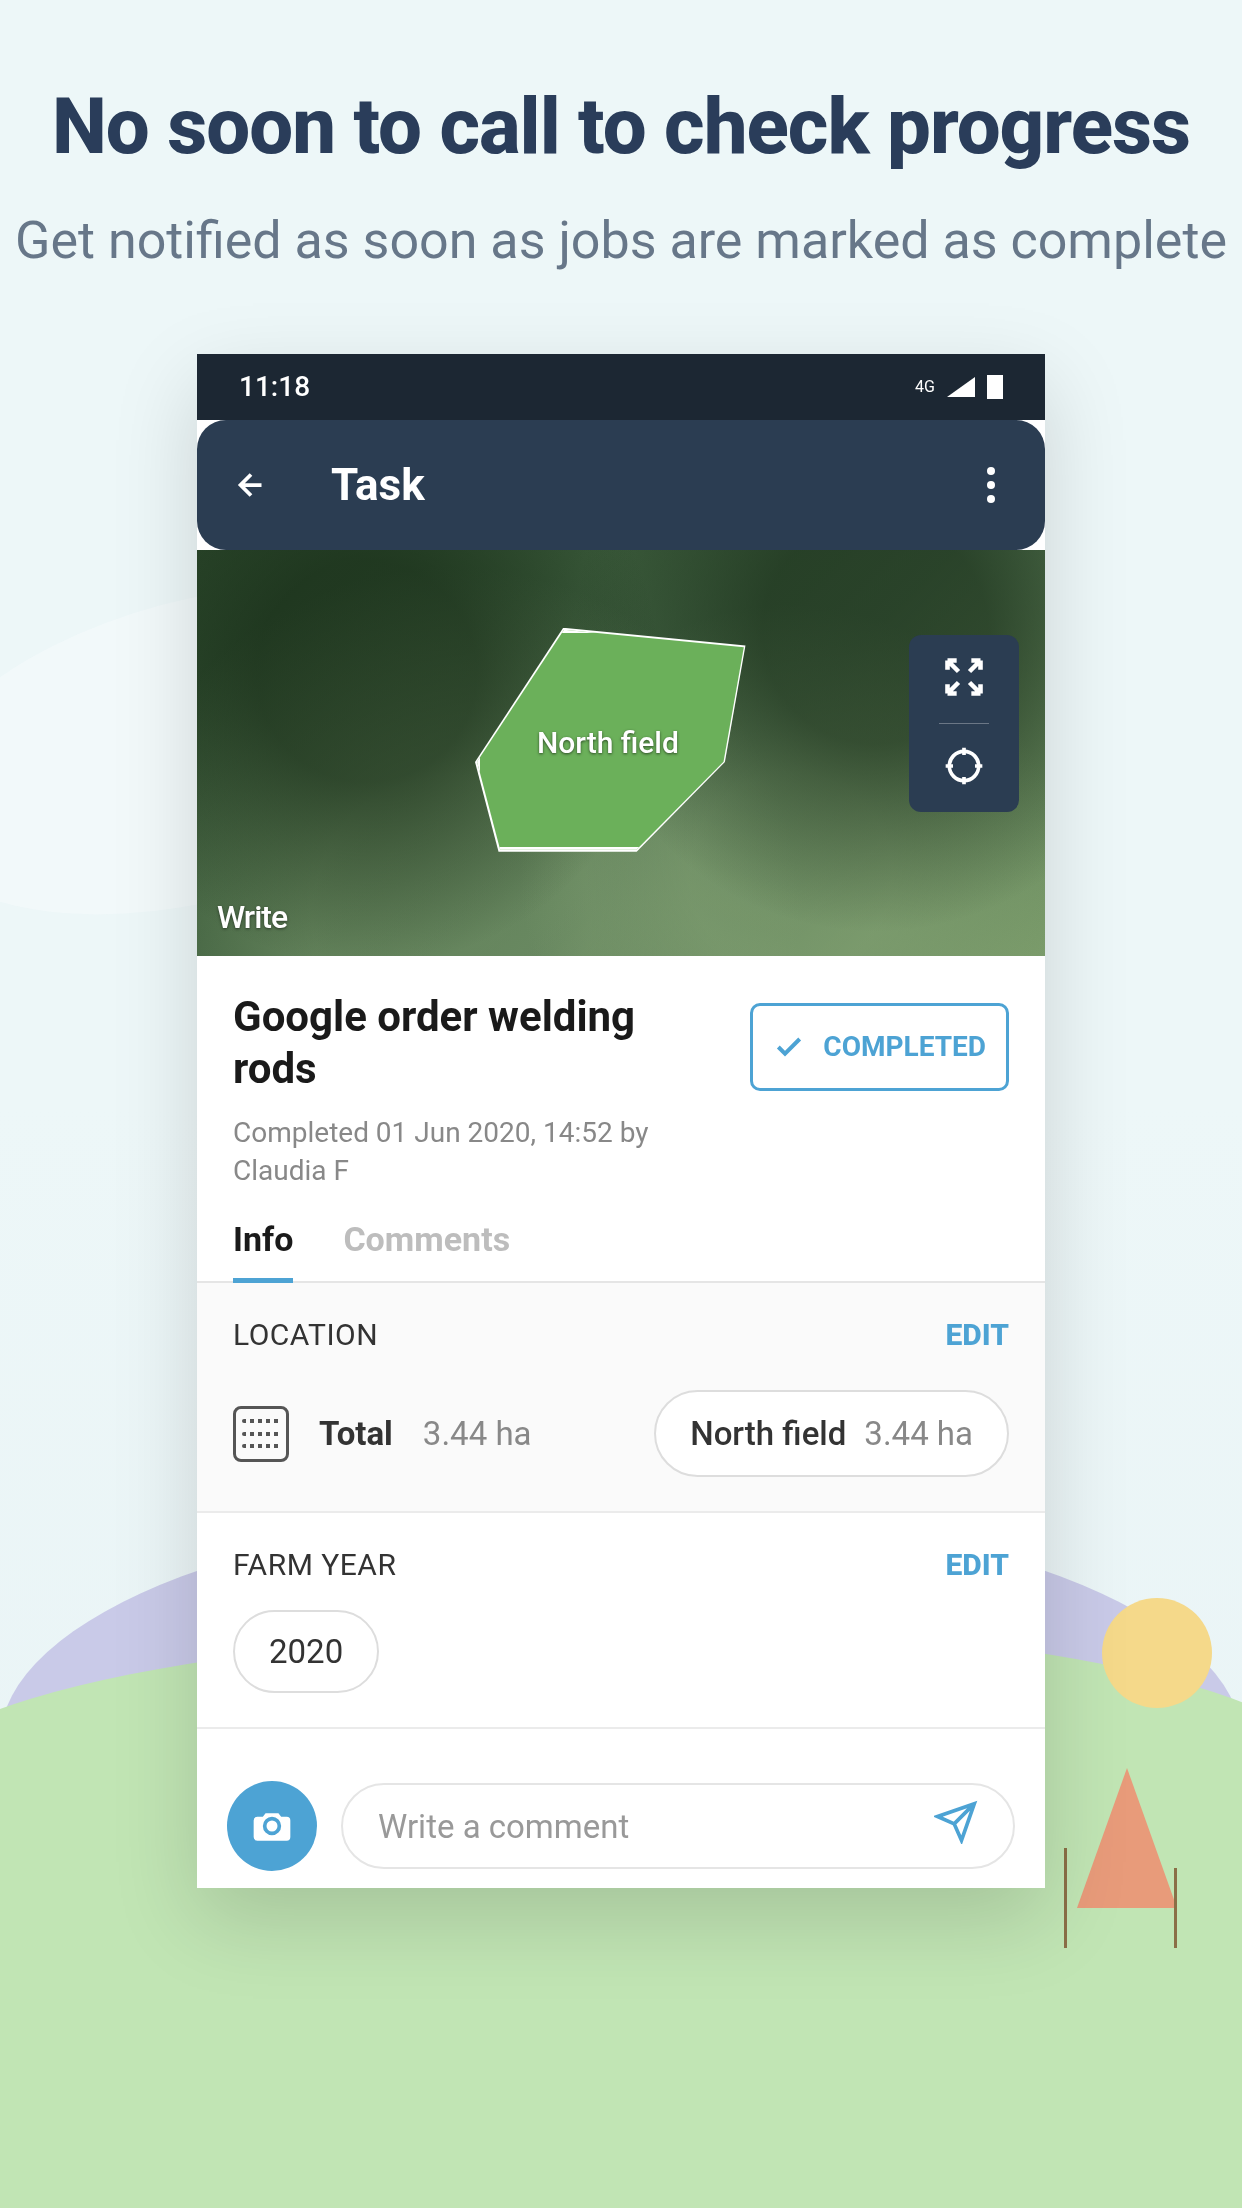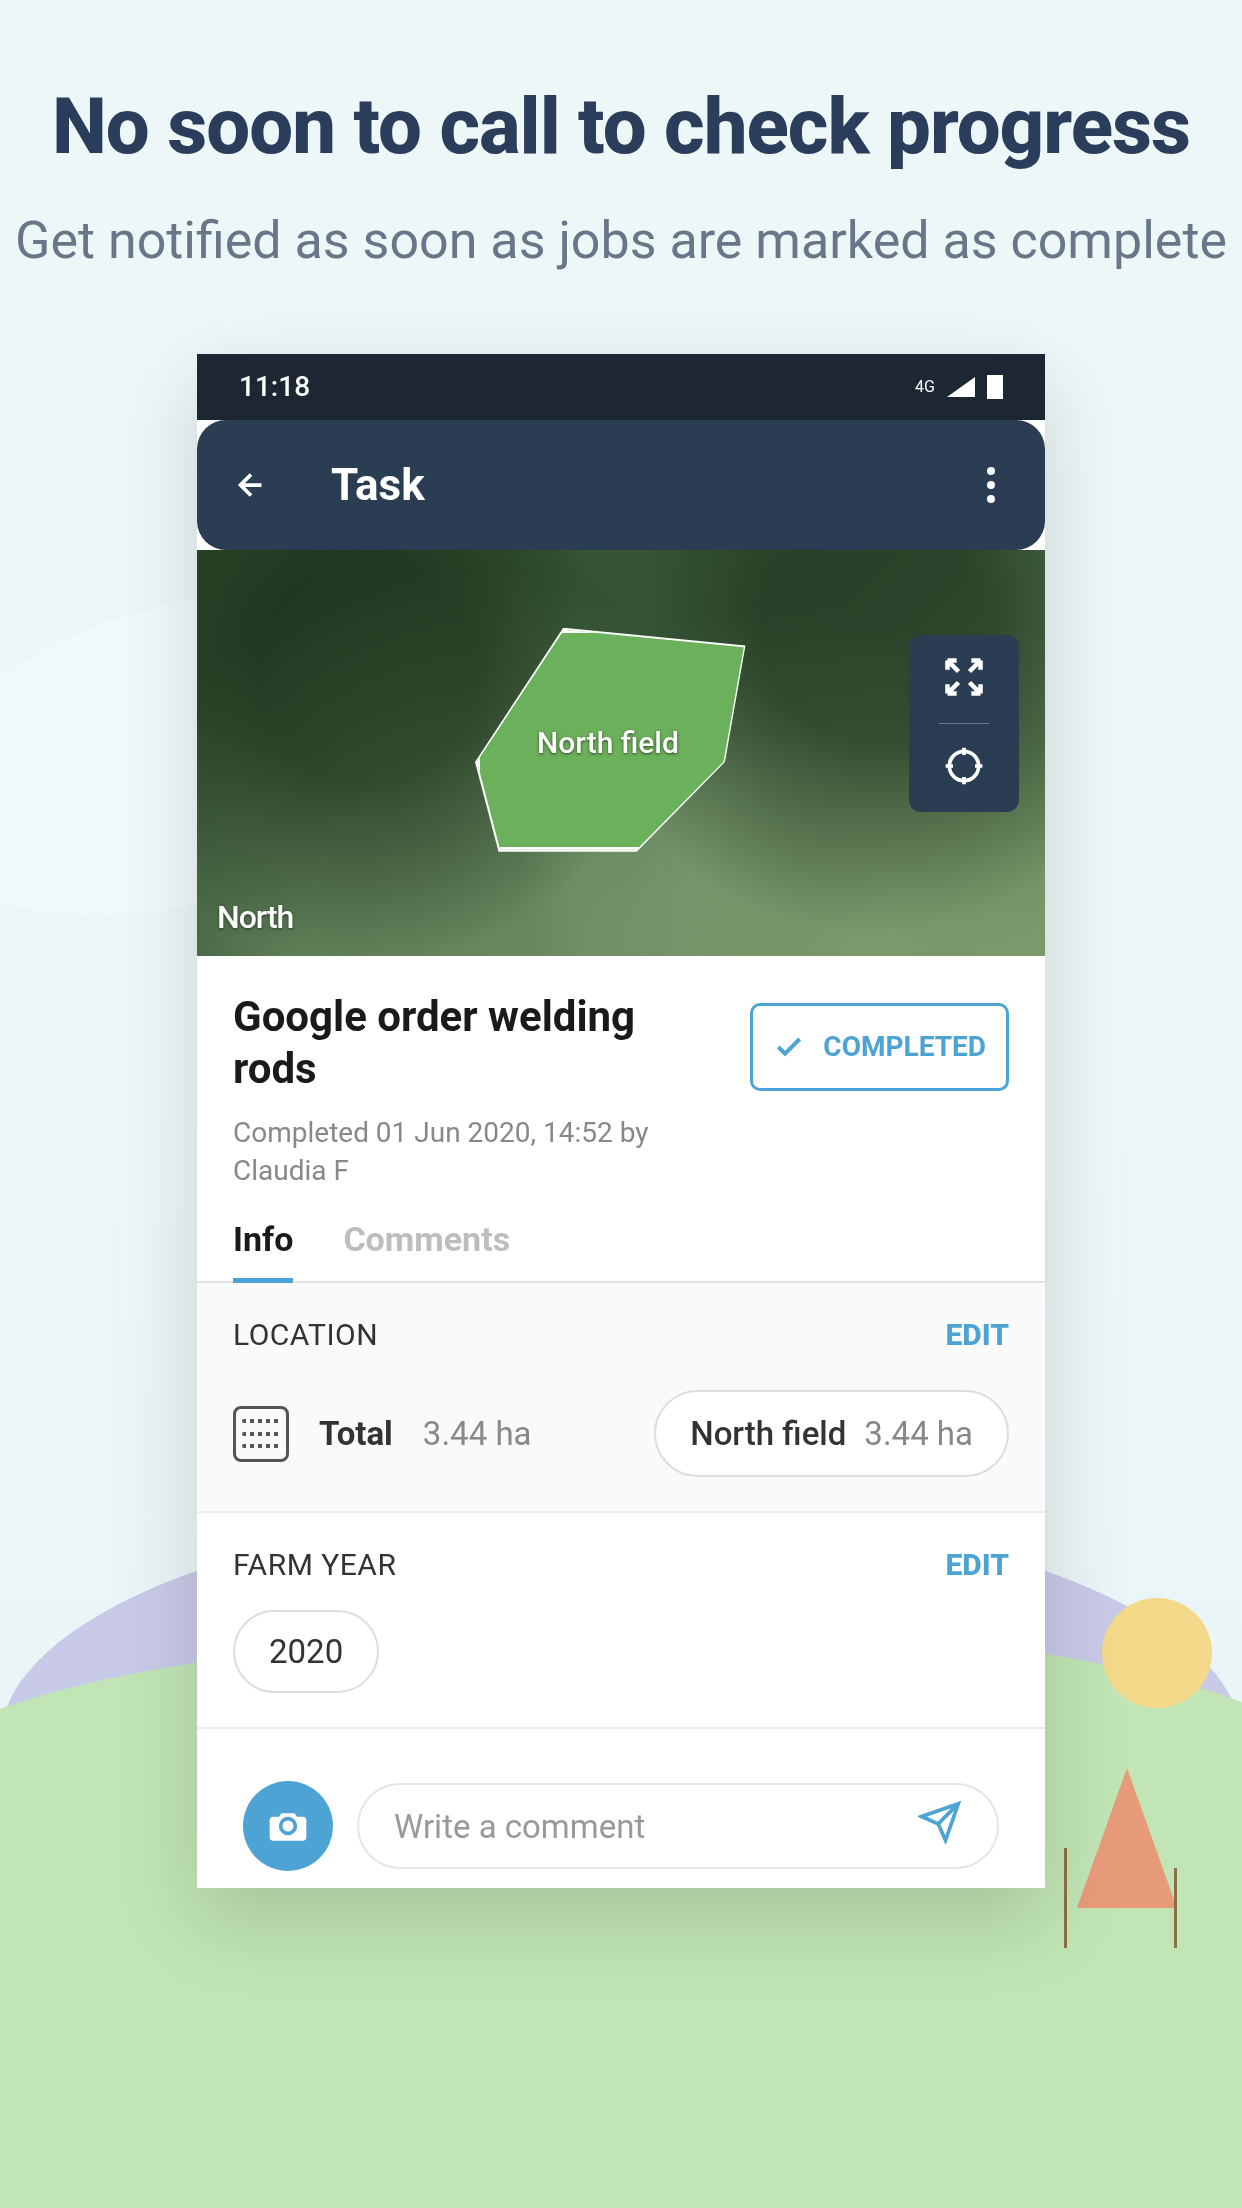--- a/index.html
+++ b/index.html
@@ -405,21 +405,21 @@
     
     .comment-bar {
       position: absolute;
       bottom: 0;
       left: 0;
       right: 0;
       height: 124px;
       background: #fff;
       display: flex;
       align-items: center;
-      padding: 0 46px;
+      padding: 0 30px;
       gap: 24px;
     }
     .camera-btn {
       width: 90px;
       height: 90px;
       border-radius: 50%;
       background: #4da3d4;
       display: flex;
       align-items: center;
       justify-content: center;
@@ -499,21 +499,21 @@
         </svg>
       </div>
       <div class="map-ctrl-divider"></div>
       <div class="map-ctrl-btn">
         <svg viewBox="0 0 24 24" fill="none" stroke="#fff" stroke-width="2">
           <circle cx="12" cy="12" r="8"></circle>
           <path d="M12 2v4M12 18v4M2 12h4M18 12h4"></path>
         </svg>
       </div>
     </div>
-    <div class="google-logo">North</div>
+    <div class="google-logo">Write</div>
   </div>
 
   <div class="task-header">
     <div class="task-header-left">
       <h2 class="task-title">Google order welding rods</h2>
       <p class="task-meta">Completed 01 Jun 2020, 14:52 by Claudia F</p>
     </div>
     <div class="completed-badge">
       <svg viewBox="0 0 24 24" fill="none" stroke="#4da3d4" stroke-width="3">
         <path d="M20 6L9 17l-5-5"></path>

